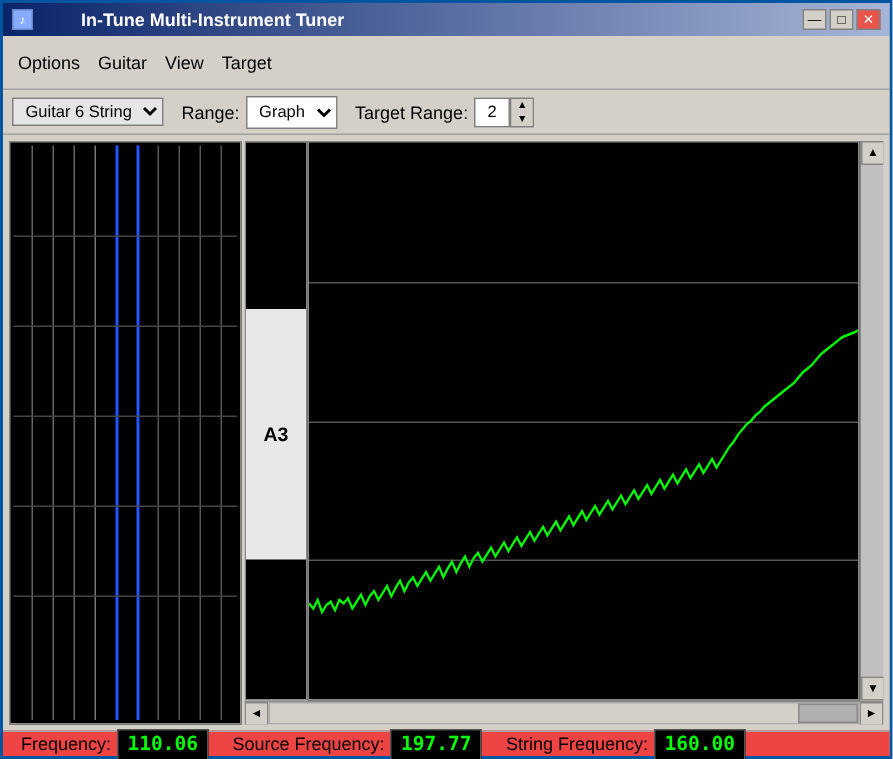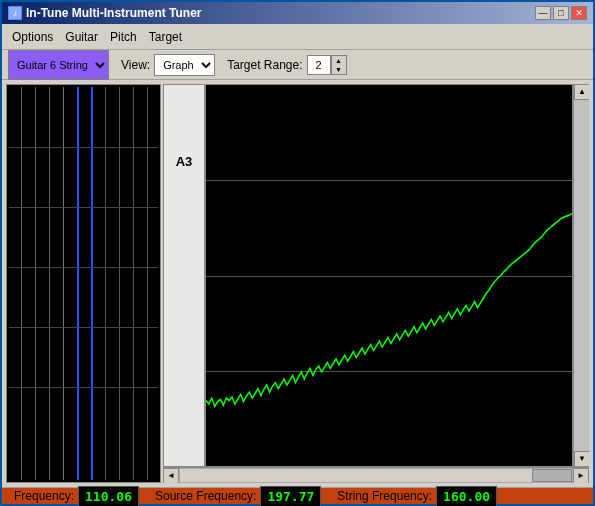--- a/index.html
+++ b/index.html
@@ -47,20 +47,21 @@
       align-items: center;
       justify-content: center;
       font-size: 8px;
       color: white;
       font-weight: bold;
     }
 
     .title-text {
       font-size: 12px;
       font-weight: bold;
+      margin-left: 28px;
     }
 
     .title-buttons {
       display: flex;
       gap: 2px;
     }
 
     .title-btn {
       width: 16px;
       height: 14px;
@@ -78,21 +79,21 @@
       background: #e8534a;
       color: white;
     }
 
     .menu-bar {
       background: #d4d0c8;
       display: flex;
       align-items: center;
       padding: 2px 4px;
       border-bottom: 1px solid #a0a0a0;
-      height: 26px;
+      height: 36px;
     }
 
     .menu-item {
       padding: 2px 6px;
       font-size: 12px;
       cursor: pointer;
       color: black;
     }
 
     .toolbar {
@@ -252,21 +253,21 @@
       cursor: pointer;
     }
 
     .right-scrollbar-track {
       flex: 1;
       background: #c8c8c8;
     }
 
     .status-bar {
       height: 17px;
-      background: #c2410c;
+      background: #ef4444;
       border-top: 1px solid #a0a0a0;
       display: flex;
       align-items: center;
       padding: 0 12px;
       gap: 16px;
     }
 
     .status-item {
       display: flex;
       align-items: center;
@@ -314,33 +315,33 @@
     <div class="title-buttons">
       <div class="title-btn">—</div>
       <div class="title-btn">□</div>
       <div class="title-btn close">✕</div>
     </div>
   </div>
 
   <div class="menu-bar">
     <span class="menu-item">Options</span>
     <span class="menu-item">Guitar</span>
-    <span class="menu-item">Pitch</span>
+    <span class="menu-item">View</span>
     <span class="menu-item">Target</span>
   </div>
 
   <div class="toolbar">
     <div class="toolbar-group">
-      <select class="select-box" style="height:30px; font-size:11px; background:#8b5cf6; border:1px solid #808080; padding:1px 4px;">
+      <select class="select-box" style="height:19px; font-size:11px; background:#e5e5e5; border:1px solid #808080; padding:1px 4px;">
         <option>Guitar 6 String</option>
       </select>
     </div>
 
     <div class="toolbar-group">
-      <span class="toolbar-label">View:</span>
+      <span class="toolbar-label">Range:</span>
       <select class="select-box" style="height:22px; font-size:11px; background:white; border:1px solid #808080; padding:1px 4px;">
         <option>Graph</option>
       </select>
     </div>
 
     <div class="toolbar-group">
       <span class="toolbar-label">Target Range:</span>
       <div class="spinner-wrapper">
         <div class="spinner-value">2</div>
         <div class="spinner">
@@ -373,21 +374,21 @@
         <div style="position:absolute; left:0; right:0; top:180px; height:1px; background:#444;"></div>
         <div style="position:absolute; left:0; right:0; top:240px; height:1px; background:#444;"></div>
         <div style="position:absolute; left:0; right:0; top:300px; height:1px; background:#444;"></div>
       </div>
     </div>
 
     <div style="display:flex; flex: 1; flex-direction:column; overflow:hidden;">
 
       <div style="display:flex; flex:1; overflow:hidden;">
 
-        <div style="width:42px; background:#e8e8e8; border:1px solid #888; display:flex; justify-content:space-between; padding:0;">
+        <div style="width:42px; background:#e8e8e8; border:1px solid #888; display:flex; flex-direction:column; justify-content:space-between; padding:0;">
           <div style="background:black; height:30%; display:flex; align-items:center; justify-content:center;"></div>
           <div style="background:#e8e8e8; height:40%; display:flex; align-items:center; justify-content:center;">
             <span style="font-size:13px; font-weight:bold; color:black;">A3</span>
           </div>
           <div style="background:black; height:25%; display:flex; align-items:center; justify-content:center;"></div>
         </div>
 
         <div class="graph-area" style="flex:1; position:relative;">
 
           <div class="h-line" style="top:25%;"></div>

